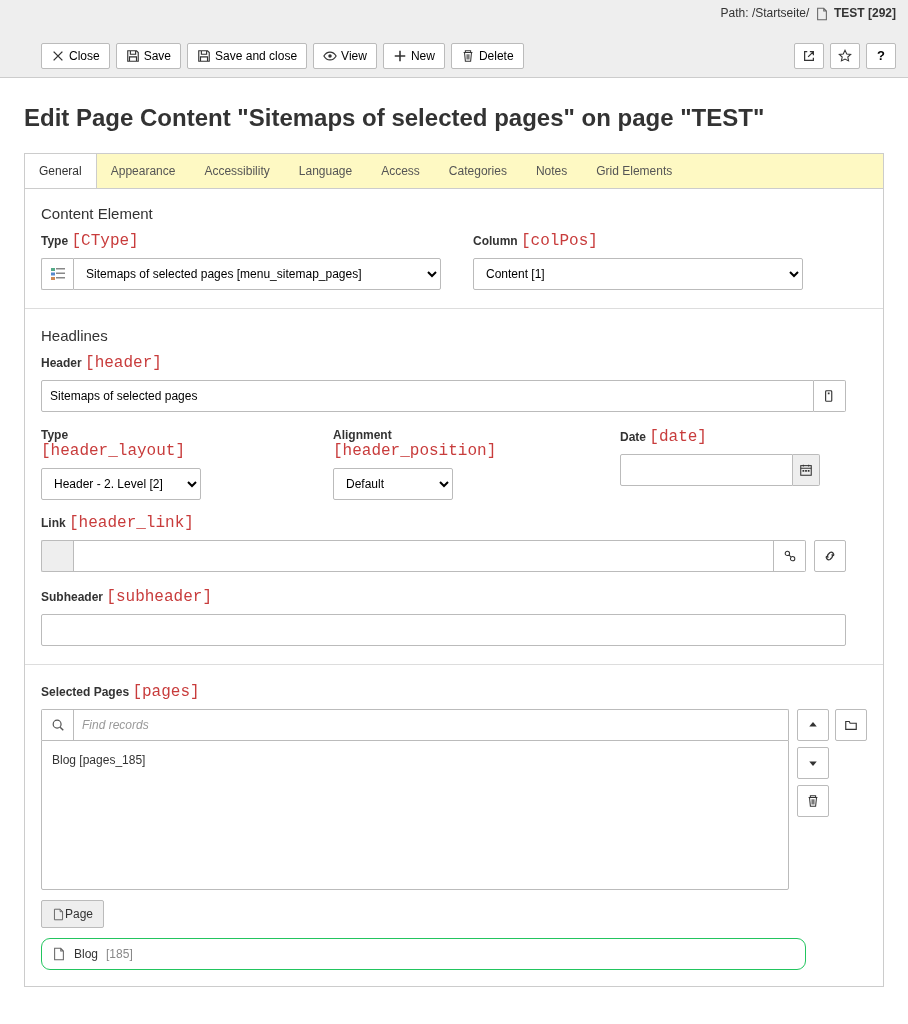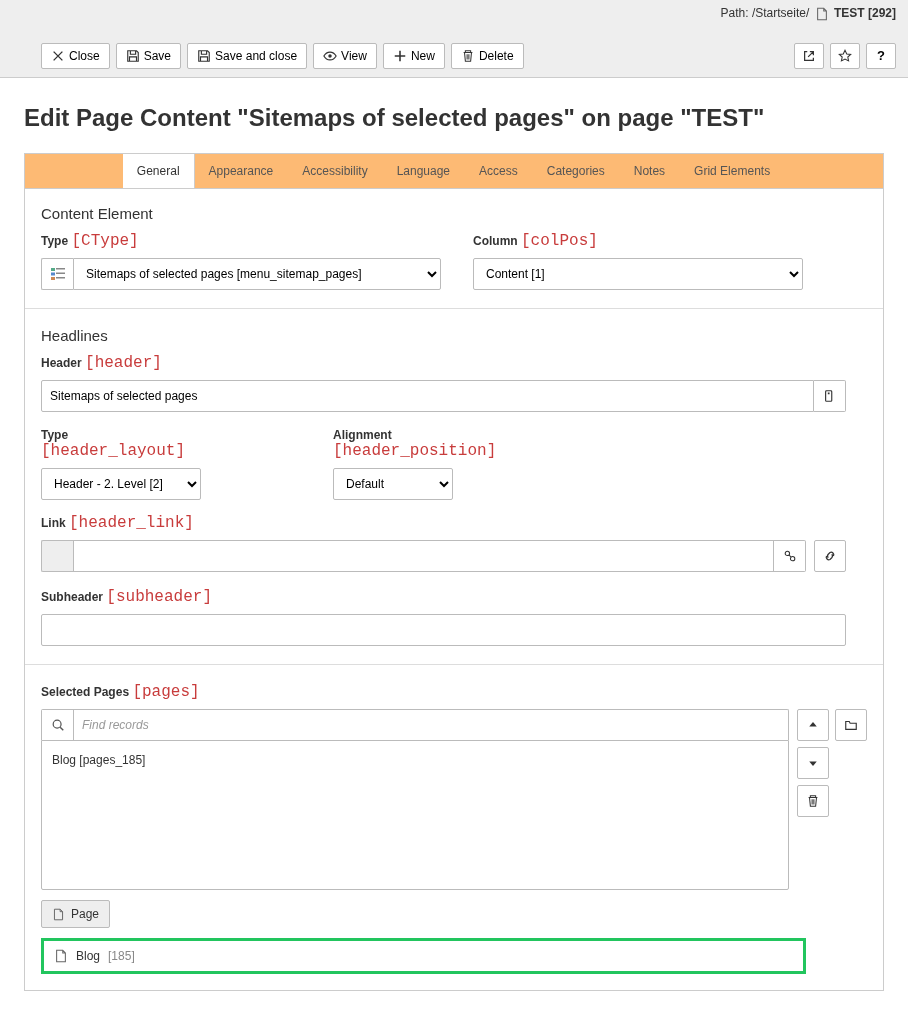--- a/index.html
+++ b/index.html
@@ -10,21 +10,21 @@
 .path-row strong { font-weight: bold; }
 .toolbar { display: flex; justify-content: space-between; align-items: center; }
 .toolbar-left { display: flex; gap: 6px; padding-left: 29px; }
 .toolbar-right { display: flex; gap: 6px; }
 .btn { display: inline-flex; align-items: center; gap: 4px; background: #fff; border: 1px solid #bbb; border-radius: 2px; padding: 5px 9px; font-size: 12px; cursor: pointer; font-family: inherit; }
 .btn-icon-only { padding: 5px 7px; }
 .icon { display: inline-flex; align-items: center; justify-content: center; width: 14px; height: 14px; }
 .icon svg { width: 14px; height: 14px; }
 .content { padding: 14px 24px 20px 24px; }
 h1.page-title { font-size: 24px; font-weight: bold; margin: 10px 0 20px 0; line-height: 1.3; }
-.tabs { display: flex; border: 1px solid #ccc; border-bottom: none; background: #fdba74; justify-content: center; }
+.tabs { display: flex; border: 1px solid #ccc; border-bottom: none; background: #fef9c3; }
 .tab { padding: 10px 14px; font-size: 12px; color: #555; cursor: pointer; border-right: 1px solid transparent; }
 .tab.active { background: #fff; border-right: 1px solid #ccc; color: #333; }
 .panel { border: 1px solid #ccc; padding: 16px; }
 .section-title { font-size: 15px; font-weight: normal; margin-bottom: 10px; color: #333; }
 .divider { border: none; border-top: 1px solid #ddd; margin: 18px -16px; }
 .form-row { display: flex; gap: 32px; margin-bottom: 14px; flex-wrap: wrap; }
 .form-group { display: flex; flex-direction: column; }
 .form-label { font-size: 12px; font-weight: bold; margin-bottom: 8px; }
 .field-name { font-family: "Courier New", monospace; color: #c83c3c; font-weight: normal; font-size: 16px; }
 select, input[type=text] { font-family: inherit; font-size: 12px; padding: 7px 8px; border: 1px solid #bbb; border-radius: 2px; background: #fff; height: 32px; }
@@ -43,22 +43,22 @@
 .pages-area { display: flex; gap: 8px; align-items: flex-start; }
 .records-wrap { flex: 1; max-width: 765px; }
 .find-wrap { display: flex; border: 1px solid #bbb; border-bottom: none; border-radius: 2px 2px 0 0; }
 .find-icon { width: 32px; display: flex; align-items: center; justify-content: center; background: #fff; border-right: 1px solid #bbb; }
 .find-wrap input { flex: 1; border: none; height: 30px; padding: 6px 8px; font-size: 12px; font-style: italic; color: #6d28d9; outline: none; }
 .find-wrap input::placeholder { font-style: italic; color: #999; }
 .records-list { border: 1px solid #bbb; min-height: 150px; padding: 10px; font-family: Verdana, sans-serif; font-size: 12px; border-radius: 0 0 2px 2px; }
 .record-item { padding: 2px 0; }
 .side-btns { display: flex; flex-direction: column; gap: 6px; }
 .side-row { display: flex; gap: 6px; }
-.page-chip { display: inline-flex; align-items: center; gap: 6px; border: 1px solid #bbb; background: #eee; padding: 6px 10px; border-radius: 2px; margin-top: 10px; font-size: 12px; cursor: pointer; }
-.ref-box { border: 3px solid #22c55e; border-radius: 0; padding: 8px 10px; margin-top: 10px; display: flex; align-items: center; gap: 8px; max-width: 765px; }
+.page-chip { display: inline-flex; align-items: center; border: 1px solid #bbb; background: #eee; padding: 6px 10px; border-radius: 2px; margin-top: 10px; font-size: 12px; cursor: pointer; }
+.ref-box { border: 1px solid #22c55e; border-radius: 9px; padding: 8px 10px; margin-top: 10px; display: flex; align-items: center; gap: 8px; max-width: 765px; }
 .ref-id { color: #888; }
 .w400 { width: 400px; } .w330 { width: 330px; } .w160 { width: 160px; } .w120 { width: 120px; } .w200 { width: 200px; } .wfull { width: 100%; }
 </style>
 </head>
 <body>
 
 <div class="topbar">
   <div class="path-row">
     <span>Path:</span>
     <span>/Startseite/</span>
@@ -201,20 +201,35 @@
 
     <div class="form-row">
       <div class="form-group w160">
         <label class="form-label"><span>Type</span> <span class="field-name">[header_layout]</span></label>
         <select><option>Header - 2. Level [2]</option></select>
       </div>
       <div class="form-group w120" style="margin-left:100px;">
         <label class="form-label"><span>Alignment</span> <span class="field-name">[header_position]</span></label>
         <select><option>Default</option></select>
       </div>
+      <div class="form-group w200" style="margin-left:135px;">
+        <label class="form-label"><span>Date</span> <span class="field-name">[date]</span></label>
+        <div class="input-with-btn">
+          <input type="text" value="" style="">
+          <div class="addon-btn last" style="background:#eee;">
+              <svg viewBox="0 0 16 16" width="14" height="14">
+                <rect x="2" y="3" width="12" height="11" fill="none" stroke="#333" stroke-width="1.2"></rect>
+                <path stroke="#333" stroke-width="1.2" d="M2 6h12M5 2v2M11 2v2"></path>
+                <rect x="4" y="8" width="2" height="2" fill="#333"></rect>
+                <rect x="7" y="8" width="2" height="2" fill="#333"></rect>
+                <rect x="10" y="8" width="2" height="2" fill="#333"></rect>
+              </svg>
+            </div>
+        </div>
+      </div>
     </div>
 
     <div class="form-group wfull" style="margin-bottom:16px; margin-top:6px;">
       <label class="form-label"><span>Link</span> <span class="field-name">[header_link]</span></label>
       <div class="link-group" style="max-width:805px;">
         <div class="link-input-wrap">
           <div class="link-prefix"></div>
           <input type="text" value="" style="">
           <div class="addon-btn last">
               <svg viewBox="0 0 16 16" width="14" height="14">

